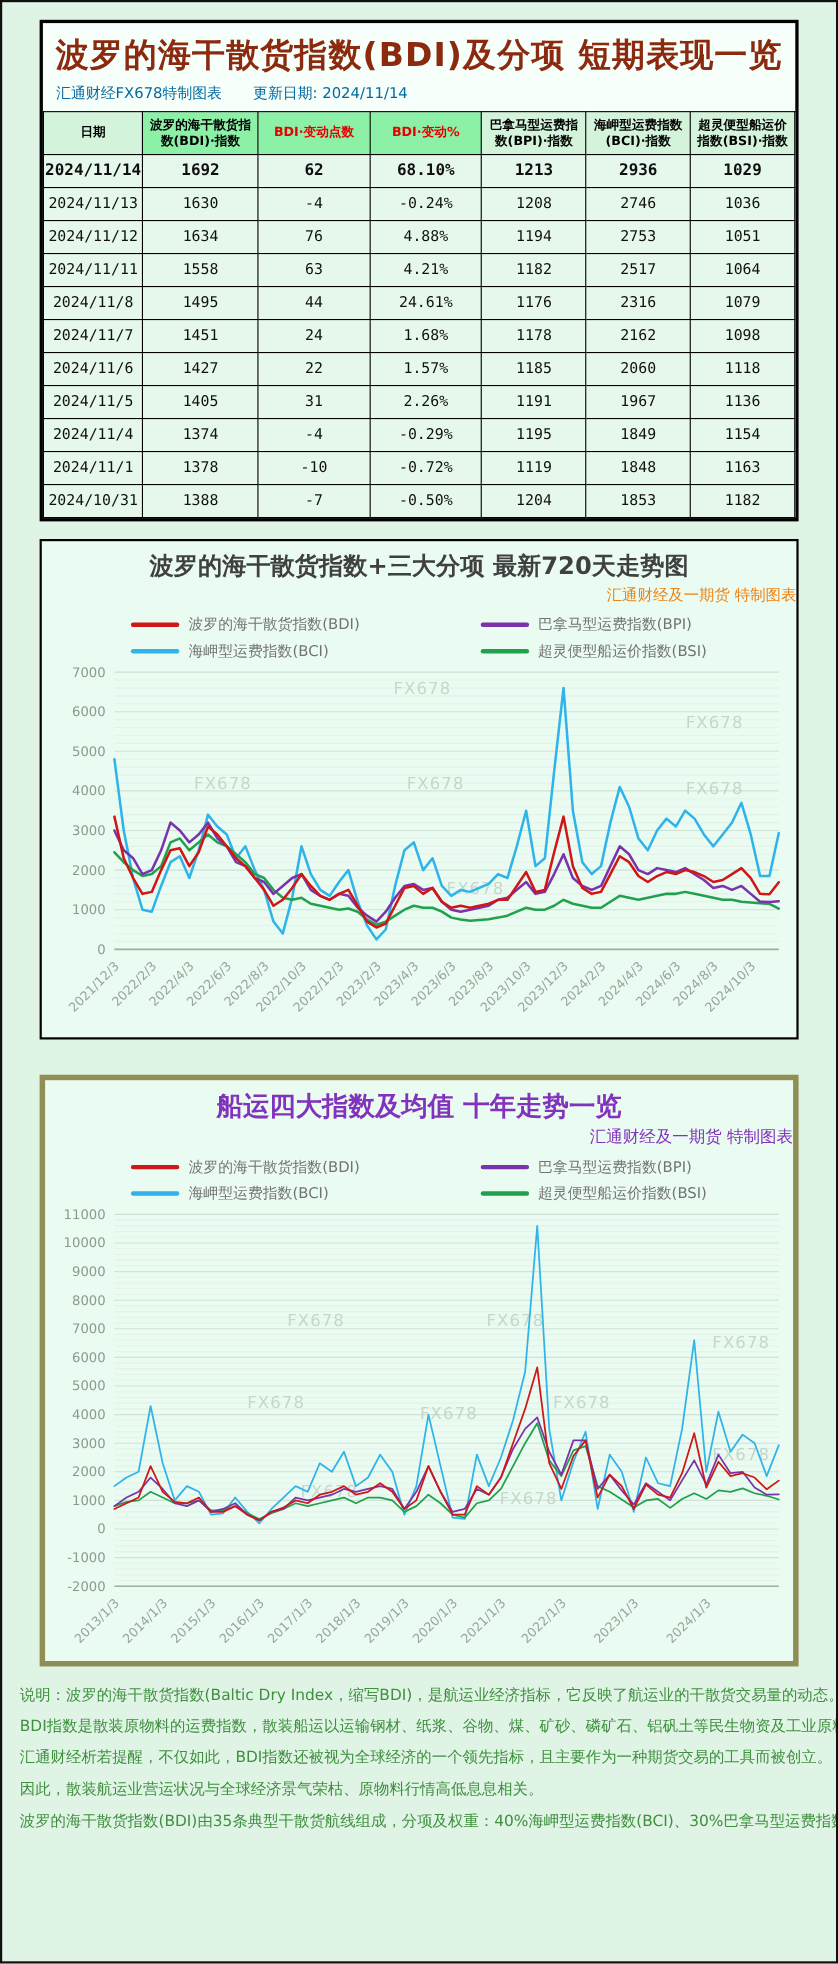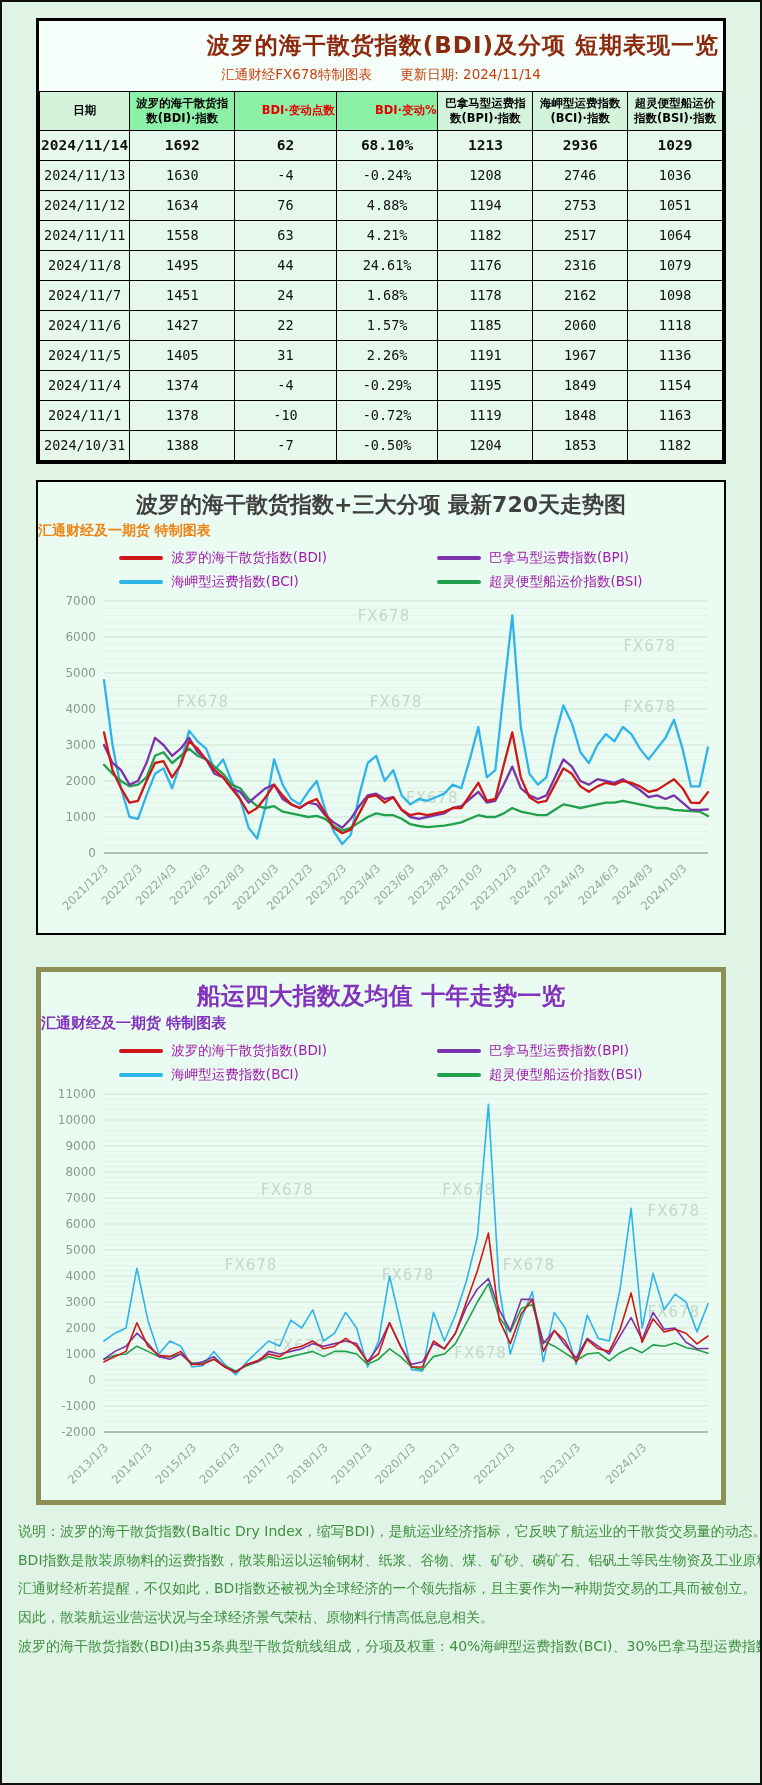--- a/index.html
+++ b/index.html
@@ -5,44 +5,44 @@
   html,body{margin:0;padding:0;}
   body{
     width:762px;height:1785px;box-sizing:border-box;overflow:hidden;
     background:#dff4e5;border:2px solid #101010;
     font-family:"DejaVu Sans",sans-serif;padding-top:16px;
   }
   .box{width:690px;margin:0 auto;box-sizing:border-box;}
 
   
   .table-section{background:#f7fffa;border:3px solid #000;}
-  .tbl-title{color:#8b2a0e;font-size:23px;font-weight:bold;text-align:right;padding:9px 4px 3px;letter-spacing:1px;}
-  .tbl-sub{font-size:13.5px;color:#c2410c;text-align:center;padding:2px 0 7px;}
+  .tbl-title{color:#8b2a0e;font-size:30px;font-weight:bold;text-align:center;padding:9px 4px 3px;letter-spacing:1px;}
+  .tbl-sub{font-size:13.5px;color:#0369a1;text-align:left;padding:2px 0 7px;}
   .tbl-sub span{margin:0 12px;}
   table{border-collapse:collapse;width:100%;font-family:"DejaVu Sans Mono",monospace;}
   th,td{border:1px solid #000;text-align:center;}
   th{font-family:"DejaVu Sans",sans-serif;font-size:11.5px;font-weight:bold;background:#d4f3db;padding:4px 1px;line-height:1.3;}
   th.hl{background:#8cf0a6;}
-  th.red{color:#e60000;text-align:right;}
+  th.red{color:#e60000;}
   td{font-size:13.5px;height:27px;background:#e6f8ec;color:#101010;}
   tr.latest td{font-weight:bold;font-size:14.5px;}
   .note-box{border:3px solid #000;margin:10px 9px 11px;padding:7px 10px;background:#f2fdf6;
     font-size:13px;line-height:1.8;color:#101010;text-align:justify;text-align-last:center;}
 
   
   .chart-box{border:2px solid #000;background:#eafbf1;margin-top:16px;padding:8px 0 2px;}
   .chart-box.olive{border:5px solid #8e8e55;margin-top:32px;}
   .c-title{text-align:center;font-weight:bold;}
-  .c-sub{text-align:left;font-weight:bold;}
+  .c-sub{text-align:right;font-weight:normal;}
   #chart720 .c-title{color:#404040;font-size:22px;}
   #chart720 .c-sub{color:#ef8312;font-size:14px;margin-top:2px;}
   #chart10y .c-title{color:#8233bd;font-size:24px;}
   #chart10y .c-sub{color:#8233bd;font-size:15px;margin-top:2px;}
   .legend{display:grid;grid-template-columns:auto auto;justify-content:center;column-gap:110px;row-gap:6px;margin:9px 0 0;}
-  .legend-item{display:flex;align-items:center;gap:8px;font-size:13.5px;color:#a21caf;}
+  .legend-item{display:flex;align-items:center;gap:8px;font-size:13.5px;color:#737373;}
   .legend-line{width:44px;height:4px;border-radius:2px;}
   svg{display:block;margin:0 auto;}
   .ylab{font-size:12px;fill:#8d988f;}
   .xlab{font-size:11.5px;fill:#9aa49c;}
   .wm{font-size:15px;fill:#bccfc2;letter-spacing:1px;opacity:.8;}
 
   
   .footer{margin:12px 16px 0;color:#3f8f3f;font-size:14px;line-height:2.05;}
   .footer div{white-space:nowrap;}
 </style>

